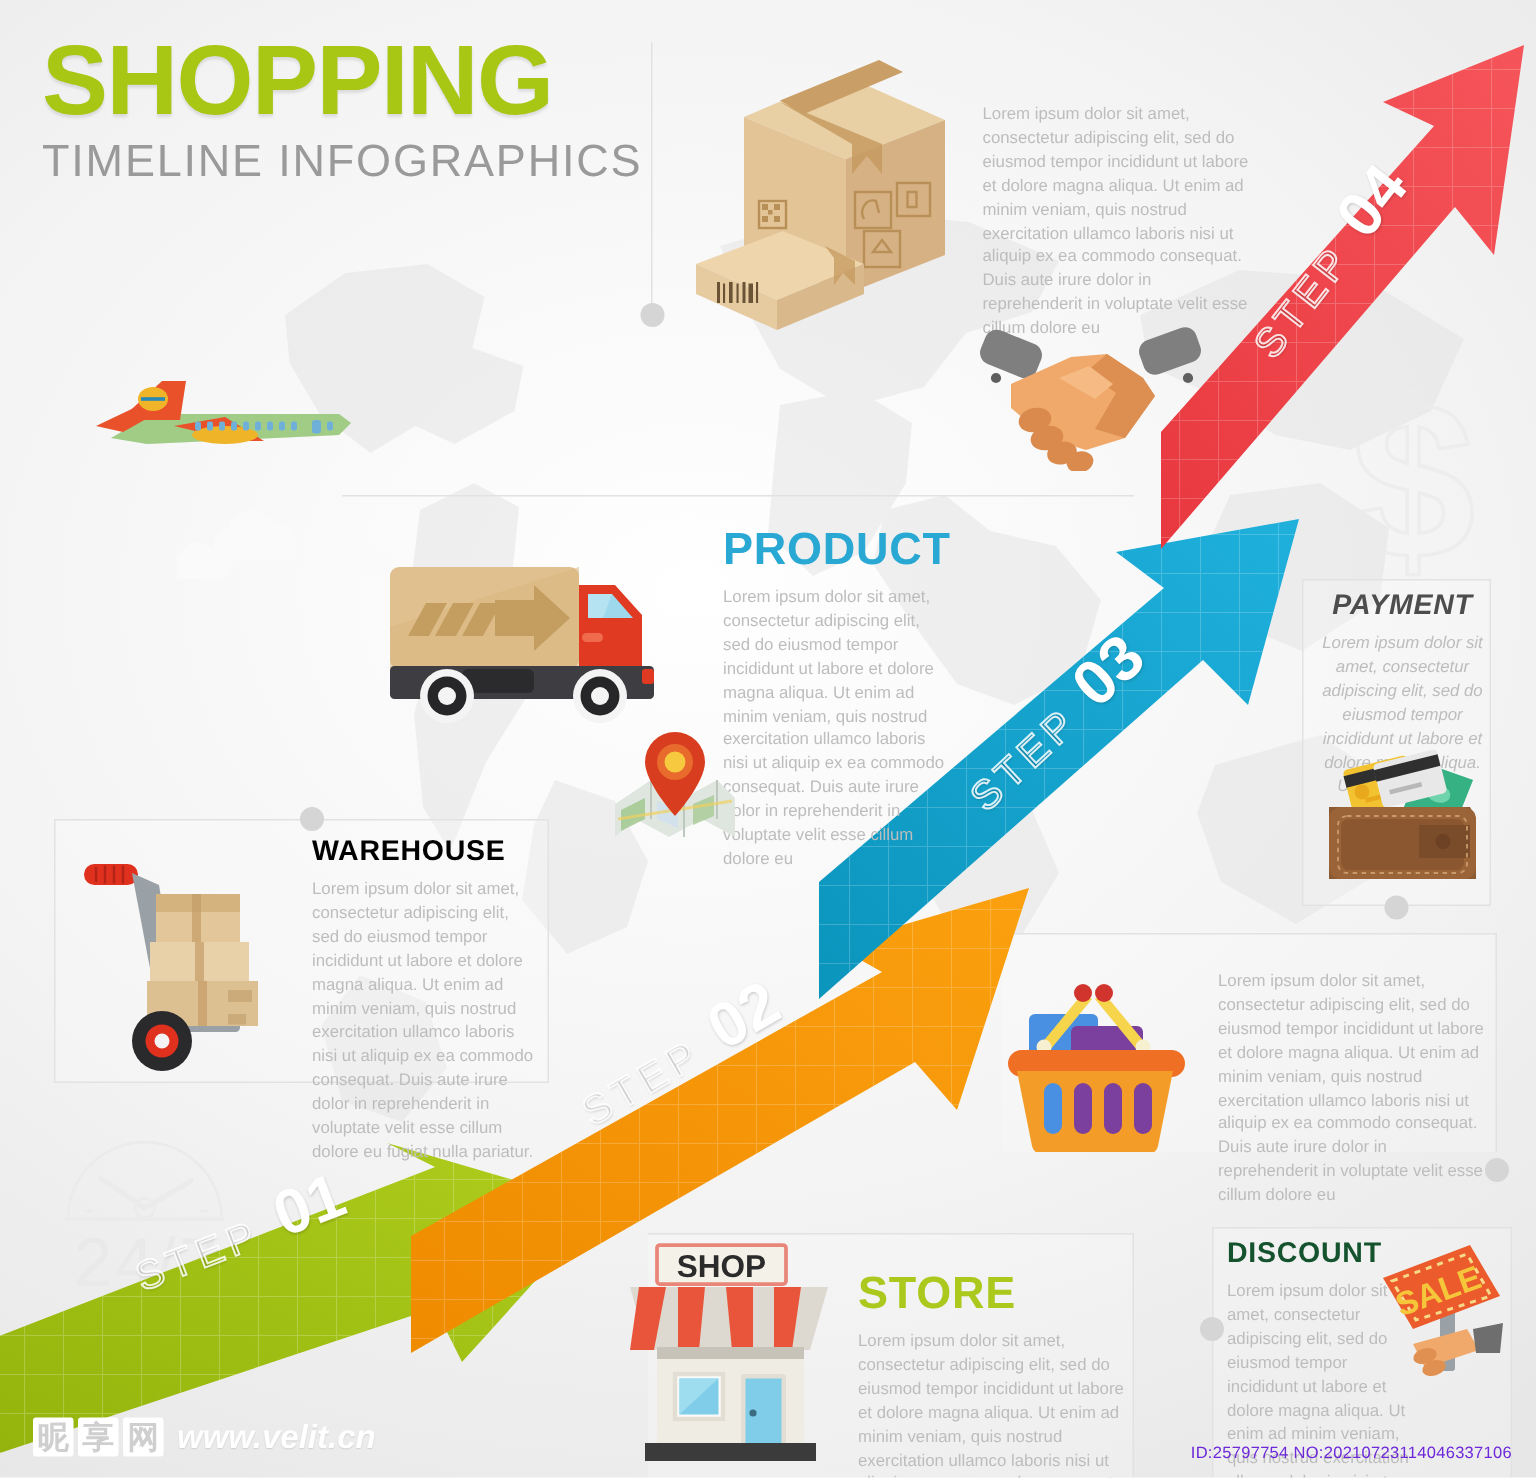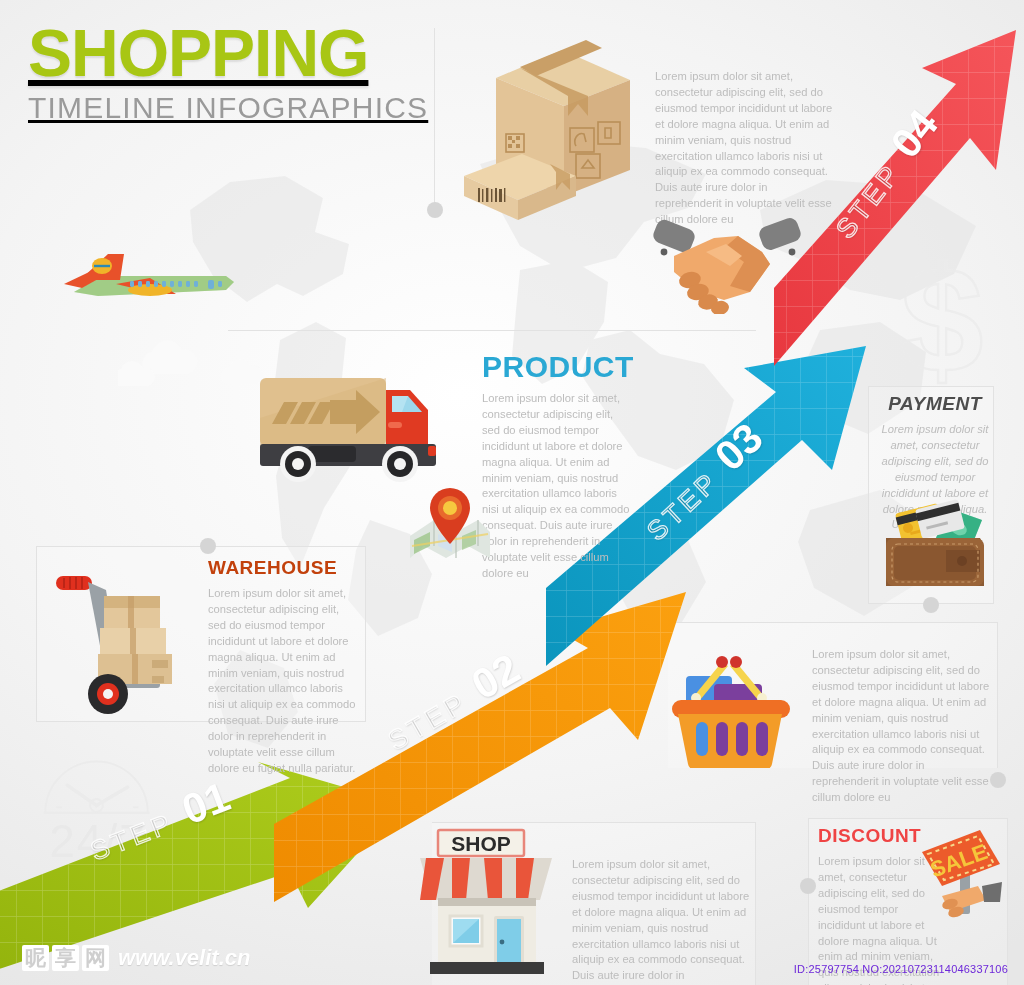--- a/index.html
+++ b/index.html
@@ -17,21 +17,21 @@
 
   
   .wm-dollar { position:absolute; left:876px; top:250px; width:150px; height:150px; opacity:.85; }
   .wm-247 { position:absolute; left:36px; top:752px; width:140px; height:125px; opacity:.9; }
   .wm-247 .t247 {
     position:absolute; left:0; top:62px; width:124px; text-align:center;
     font-size:46px; letter-spacing:2px; color:#e9e9e9; font-weight:400;
   }
 
   
-  .title-block { position:absolute; left:28px; top:22px;text-decoration:underline; }
+  .title-block { position:absolute; left:28px; top:22px; }
   .title-main {
     font-size:66px; font-weight:bold; color:#a8c614; letter-spacing:-1px;
     line-height:.95; text-shadow:0 2px 2px rgba(0,0,0,.10);
   }
   .title-sub {
     margin-top:6px; font-size:30px; color:#9a9a9a; letter-spacing:1.2px;
     font-weight:400;
   }
   .dot {
     position:absolute; width:16px; height:16px; border-radius:50%;
@@ -383,21 +383,21 @@
       <rect x="50" y="88" width="74" height="30" fill="#ddc092"></rect>
       <rect x="84" y="88" width="6" height="30" fill="#c49d66" opacity=".7"></rect>
       <rect x="104" y="94" width="16" height="8" fill="#c9a877" opacity=".9"></rect>
       <rect x="104" y="110" width="12" height="7" fill="#c9a877" opacity=".9"></rect>
       <circle cx="60" cy="128" r="20" fill="#2a2a2c"></circle>
       <circle cx="60" cy="128" r="11" fill="#e0301e"></circle>
       <circle cx="60" cy="128" r="5" fill="#f4f4f4"></circle>
     </svg>
   </div>
   <div class="panel" style="left:208px; top:558px; width:150px;">
-    <h2 style="font-size:19px; color:#c2410c;">WAREHOUSE</h2>
+    <h2 style="font-size:19px; color:#000000;">WAREHOUSE</h2>
     <p>Lorem ipsum dolor sit amet, consectetur adipiscing elit, sed do eiusmod tempor incididunt ut labore et dolore magna aliqua. Ut enim ad minim veniam, quis nostrud exercitation ullamco laboris nisi ut aliquip ex ea commodo consequat. Duis aute irure dolor in reprehenderit in voluptate velit esse cillum dolore eu fugiat nulla pariatur.</p>
   </div>
 
   <div class="panel" style="left:878px; top:394px; width:114px; text-align:center;font-style:italic;">
     <h2 style="font-size:19px; color:#4d4d4d;">PAYMENT</h2>
     <p style="text-align:center;">Lorem ipsum dolor sit amet, consectetur adipiscing elit, sed do eiusmod tempor incididunt ut labore et dolore magna aliqua. Ut enim ad minim</p>
   </div>
   <div style="position:absolute; left:880px; top:486px; width:110px; height:110px;">
     <svg viewBox="0 0 110 110" width="110" height="110" xmlns="http://www.w3.org/2000/svg">
       <path d="M68,22 L102,34 L90,64 L56,52 Z" fill="#3bb98a"></path>
@@ -461,25 +461,26 @@
       <rect x="32" y="90" width="32" height="30" fill="#fafafa" stroke="#e2ded3" stroke-width="3"></rect>
       <rect x="35" y="93" width="26" height="24" fill="#7fcde8"></rect>
       <path d="M35,93 L61,93 L35,117 Z" fill="#9edcf0"></path>
       <rect x="76" y="90" width="30" height="48" rx="2" fill="#e2ded3"></rect>
       <rect x="79" y="93" width="24" height="45" fill="#7fcde8"></rect>
       <circle cx="84" cy="116" r="2.4" fill="#3a6d82"></circle>
       <rect x="12" y="136" width="114" height="12" fill="#3b3b3b"></rect>
     </svg>
   </div>
   <div class="panel" style="left:572px; top:848px; width:182px;">
+    <h2 style="font-size:30px; color:#aac91c;">STORE</h2>
     <p>Lorem ipsum dolor sit amet, consectetur adipiscing elit, sed do eiusmod tempor incididunt ut labore et dolore magna aliqua. Ut enim ad minim veniam, quis nostrud exercitation ullamco laboris nisi ut aliquip ex ea commodo consequat. Duis aute irure dolor in reprehenderit in voluptate velit esse cillum dolore eu</p>
   </div>
 
   <div class="panel" style="left:818px; top:826px; width:124px;">
-    <h2 style="font-size:19px; color:#ef4444;">DISCOUNT</h2>
+    <h2 style="font-size:19px; color:#14532d;">DISCOUNT</h2>
     <p>Lorem ipsum dolor sit amet, consectetur adipiscing elit, sed do eiusmod tempor incididunt ut labore et dolore magna aliqua. Ut enim ad minim veniam, quis nostrud exercitation ullamco laboris nisi ut aliquip ex ea commodo consequat. Duis aute irure dolor in reprehenderit in voluptate velit esse cillum dolore</p>
   </div>
   <div style="position:absolute; left:916px; top:824px; width:94px; height:110px;">
     <svg viewBox="0 0 94 110" width="94" height="110" xmlns="http://www.w3.org/2000/svg">
       <rect x="44" y="34" width="10" height="56" rx="2" fill="#9aa1a6"></rect>
       <path d="M6,28 L64,6 L84,40 L26,62 Z" fill="#ec5b2b"></path>
       <path d="M12,30 L62,12 L78,40 L28,56 Z" fill="none" stroke="#f7d98a" stroke-width="2" stroke-dasharray="4,4"></path>
       <text x="44" y="44" text-anchor="middle" font-family="Liberation Sans, sans-serif" font-size="22" font-weight="bold" fill="#f5c63a" transform="rotate(-20 44 40)">SALE</text>
       <path d="M26,72 L62,62 L70,76 L34,88 Z" fill="#f0a96b"></path>
       <g fill="#e09152">

